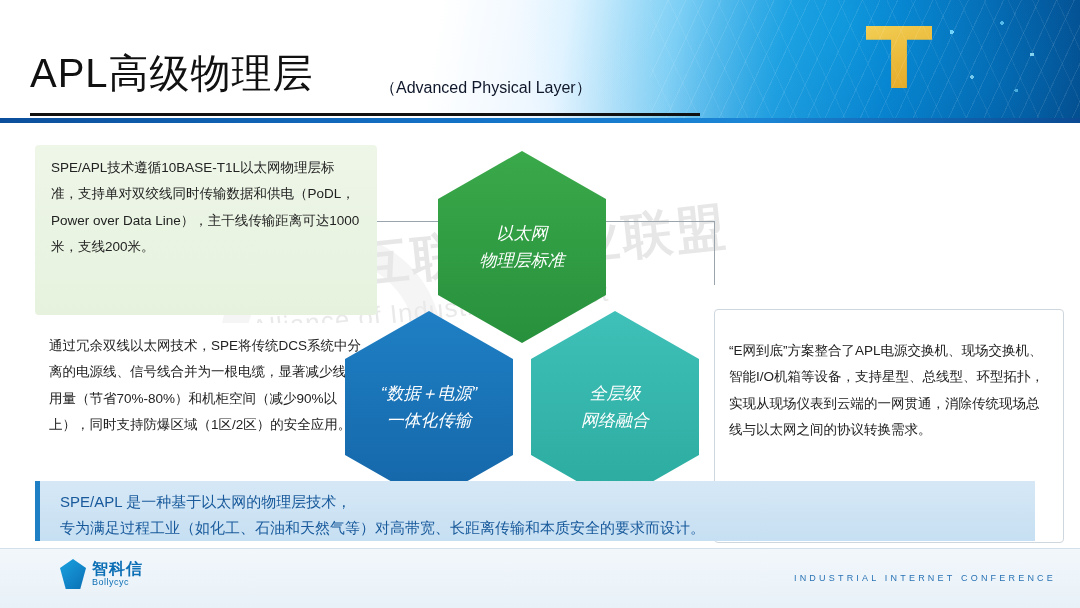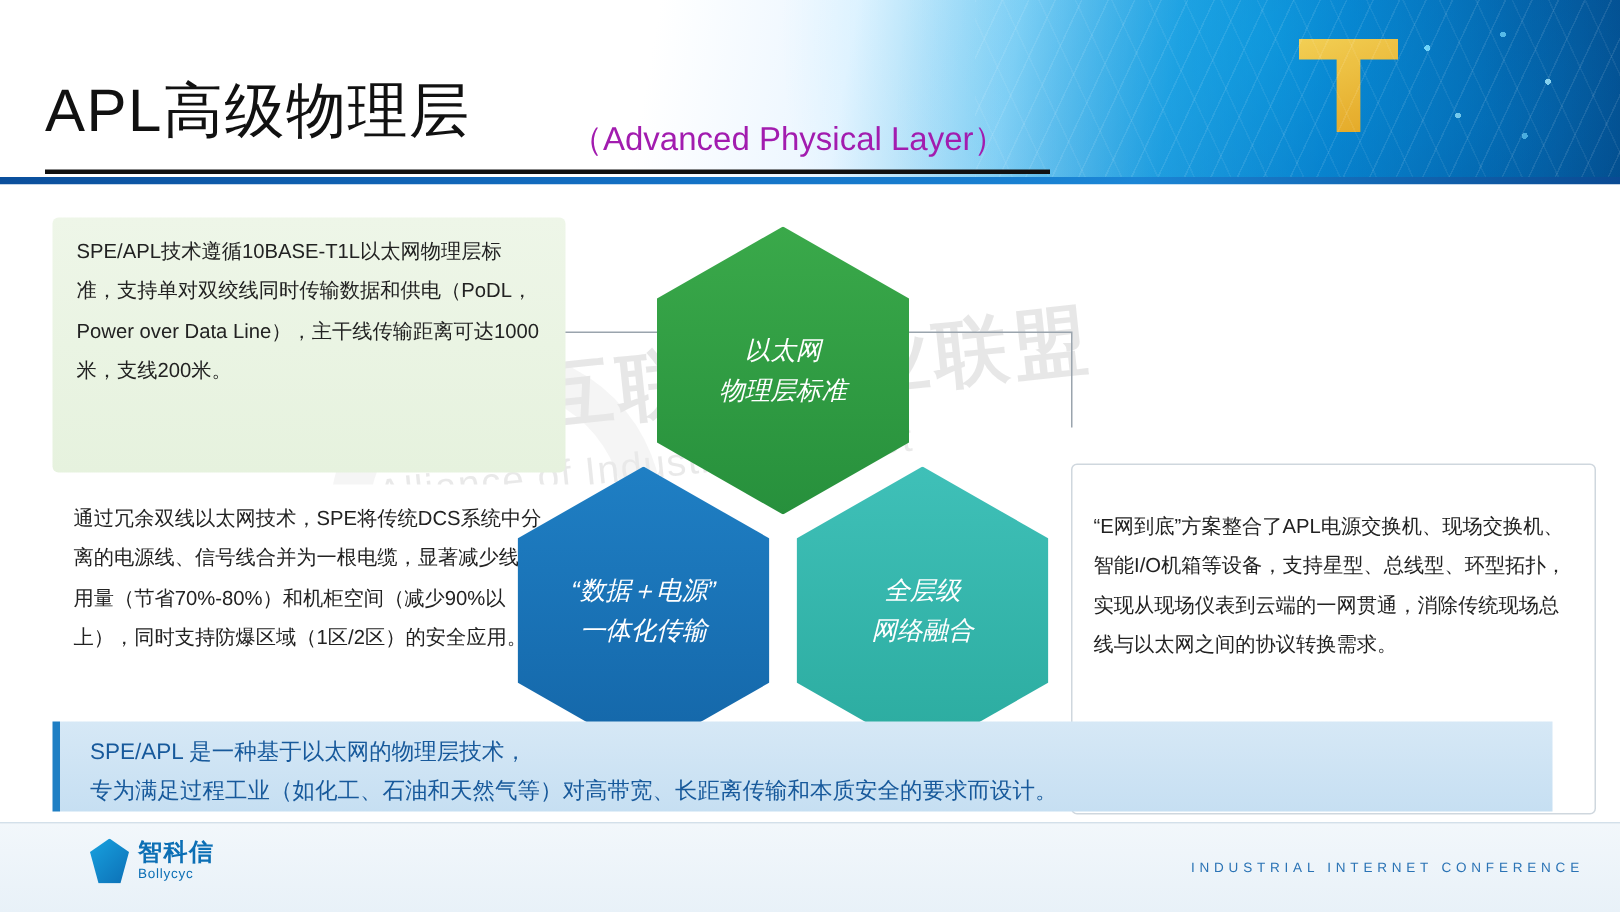--- a/index.html
+++ b/index.html
@@ -39,21 +39,21 @@
       radial-gradient(circle at 60% 10%, rgba(120,220,255,.7) 0 2px, transparent 2px),
       radial-gradient(circle at 85% 45%, rgba(160,235,255,.8) 0 2px, transparent 2px),
       radial-gradient(circle at 35% 70%, rgba(160,235,255,.7) 0 2px, transparent 2px),
       radial-gradient(circle at 72% 85%, rgba(120,220,255,.6) 0 2px, transparent 2px);
   }
   .title-zh{
     position:absolute;left:30px;top:46px;font-size:40px;color:#111;
     letter-spacing:1px;white-space:nowrap;
   }
   .title-en{
-    position:absolute;left:380px;top:78px;font-size:22px;color:#a21caf;white-space:nowrap;
+    position:absolute;left:380px;top:78px;font-size:16px;color:#0f172a;white-space:nowrap;
   }
   .title-rule{
     position:absolute;left:30px;top:113px;width:670px;height:3px;background:#111;
   }
   .banner-bottom-rule{
     position:absolute;left:0;top:118px;width:1080px;height:5px;
     background:linear-gradient(90deg,#0b4f9c 0%,#1370c4 40%,#1b86d6 70%,#0a4a93 100%);
   }
 
   

